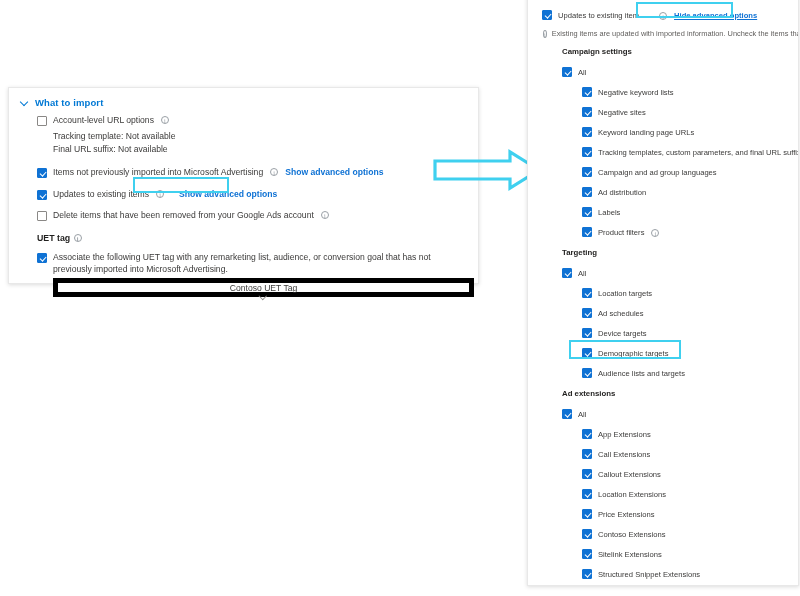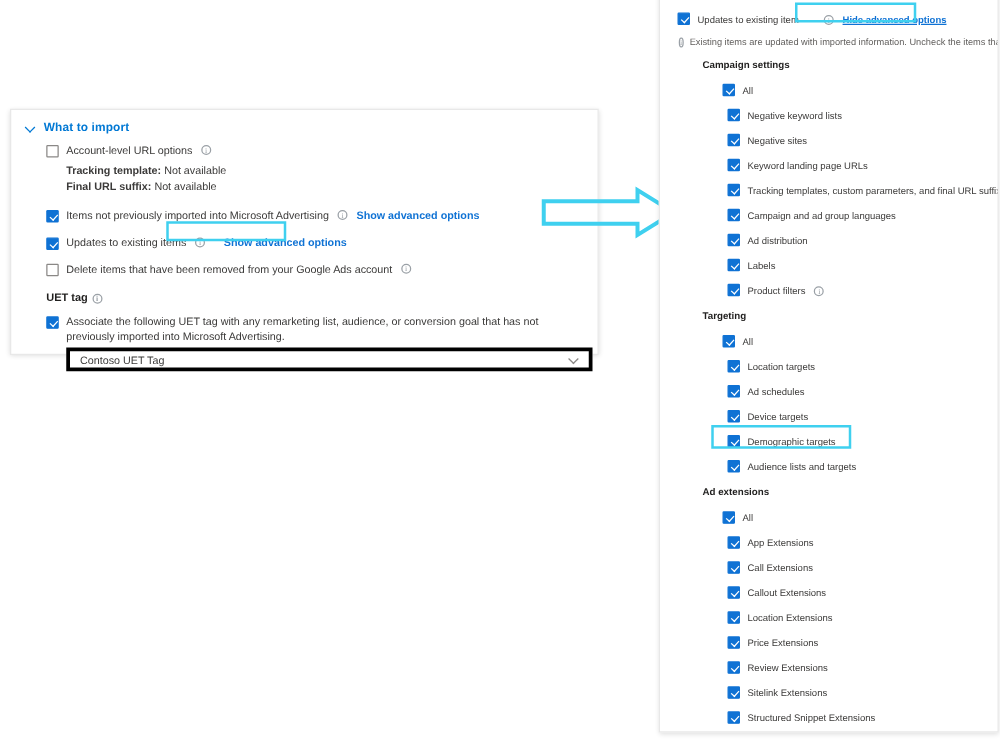--- a/index.html
+++ b/index.html
@@ -121,43 +121,44 @@
     font-weight: bold;
   }
   .link.ul { text-decoration: underline; }
 
   .sub {
     font-size: 8.6px;
     line-height: 1.55;
     color: #3b3a39;
     margin-left: 16px;
   }
-  .sub b { font-weight: bold; }
+  .sub b { font-weight: normal; }
 
   .sect-label {
     font-size: 8.8px;
     font-weight: bold;
     color: #201f1e;
     margin: 11px 0 9px 0;
   }
 
   
   .dropdown {
     margin: 3px 0 0 16px;
     width: 421px;
     height: 19px;
     box-sizing: border-box;
-    border: 3px solid #000000;
+    border: 5px solid #000000;
     background: #fff;
     display: flex;
     align-items: center;
     justify-content: space-between;
     padding: 0 8px;
     font-size: 8.6px;
     color: #3b3a39;
+    flex-direction: column;
   }
   .caret {
     width: 7px; height: 7px;
     position: relative;
   }
   .caret::before {
     content: "";
     position: absolute;
     left: 0; top: 0;
     width: 4.5px; height: 4.5px;
@@ -217,21 +218,21 @@
   }
   .r-group {
     font-size: 7.8px;
     font-weight: bold;
     color: #201f1e;
     margin: 4px 17px 3px 20px;
     height: 14px;
     line-height: 14px;
   }
   .ind-0 { margin-left: 0; }
-  .ind-1 { margin-left: 36px; align-items: center; }
+  .ind-1 { margin-left: 20px; align-items: center; }
   .ind-2 { margin-left: 40px; }
 </style>
 </head>
 <body>
 
 <div class="panel" id="left-panel">
 
   <div class="lp-header">
     <span class="chev"></span>
     <span>What to import</span>
@@ -394,21 +395,21 @@
     <div class="r-row ind-2">
       <span class="cb checked"></span>
       <span>Location Extensions</span>
     </div>
     <div class="r-row ind-2">
       <span class="cb checked"></span>
       <span>Price Extensions</span>
     </div>
     <div class="r-row ind-2">
       <span class="cb checked"></span>
-      <span>Review Extensions</span>
+      <span>Contoso Extensions</span>
     </div>
     <div class="r-row ind-2">
       <span class="cb checked"></span>
       <span>Sitelink Extensions</span>
     </div>
     <div class="r-row ind-2">
       <span class="cb checked"></span>
       <span>Structured Snippet Extensions</span>
     </div>
 

